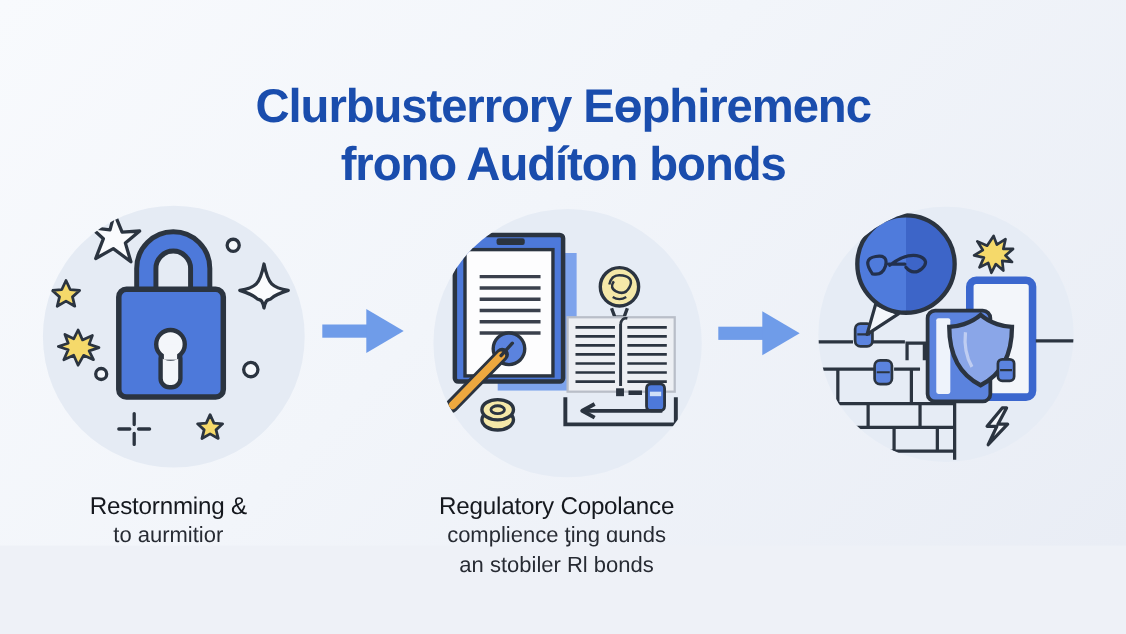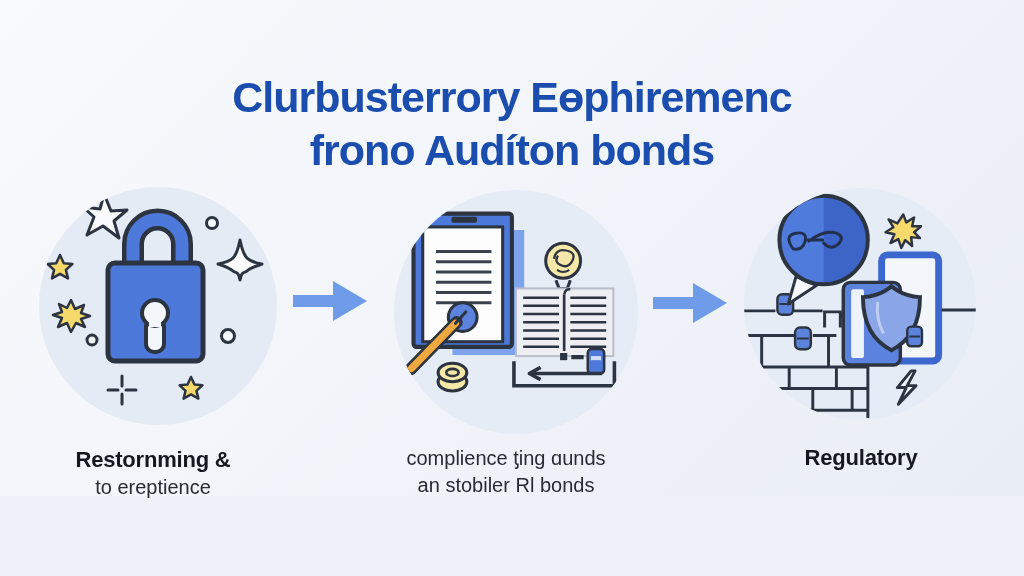--- a/index.html
+++ b/index.html
@@ -24,21 +24,21 @@
   #circle2{left:393px;top:189px;width:246px;height:246px;}
   #circle3{left:742px;top:186px;width:236px;height:236px;}
   .arrow{position:absolute;width:80px;height:48px;}
   #arrow1{left:291px;top:277px;}
   #arrow2{left:651px;top:279px;}
   .caption{
     position:absolute;text-align:center;color:#272b33;
     font-size:20px;line-height:27px;
   }
   .cap-bold{
-    font-weight:700;font-size:22px;line-height:29px;
+    font-weight:400;font-size:22px;line-height:29px;
     color:#15181e;letter-spacing:-0.2px;
   }
   #cap1{left:13px;top:445px;width:280px;}
   #cap2{left:356px;top:445px;width:300px;}
   #cap3{left:716px;top:443px;width:290px;}
 </style>
 </head>
 <body>
 
 <div class="stage">
@@ -226,23 +226,23 @@
 
         <path d="M164 29 L167 37 L175 32 L173 41 L182 41 L175 47 L181 53 L172 52 L173 61 L166 55 L162 63 L159 54 L151 58 L155 49 L146 47 L154 42 L149 34 L158 38 Z" fill="#f5d96a" stroke="#2b3440" stroke-width="2.5" stroke-linejoin="round"></path>
 
         <path d="M172 188 L158 205 H167 L159 222 L177 203 H168 L176 188 Z" fill="#f4f7fb" stroke="#2b3440" stroke-width="3" stroke-linejoin="round"></path>
       </g>
     </svg>
   </div>
 
   <div class="caption" id="cap1">
     <div class="cap-bold">Restornming &amp;</div>
-    <div class="cap-line">to ereptience</div>
+    <div class="cap-line">to aurmitior</div>
   </div>
   <div class="caption" id="cap2">
+    <div class="cap-bold">Regulatory Copolance</div>
     <div class="cap-line">complience ƫing ɑunds</div>
     <div class="cap-line">an stobiler Rl bonds</div>
   </div>
   <div class="caption" id="cap3">
-    <div class="cap-bold">Regulatory</div>
   </div>
 
 </div>
 
 </body></html>

